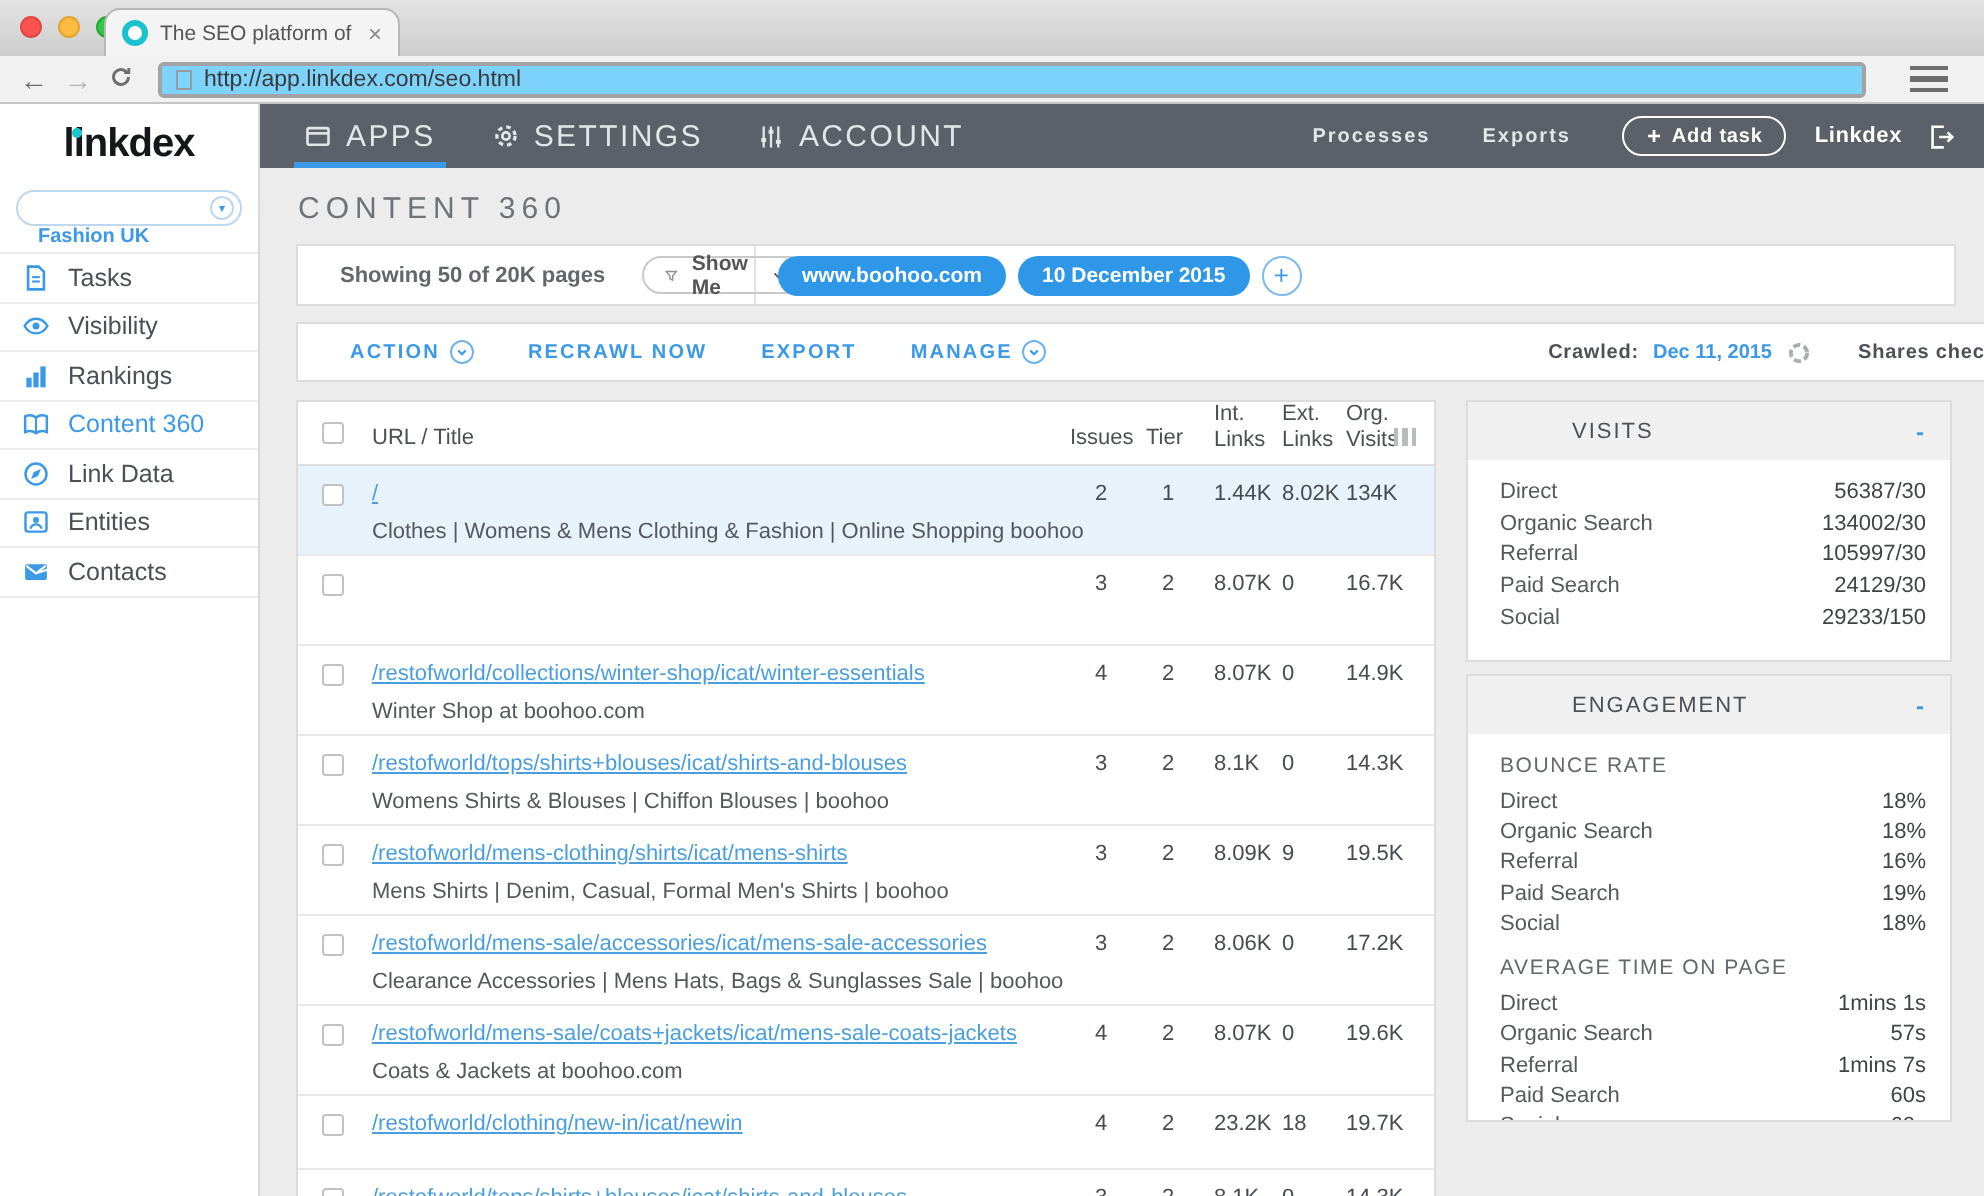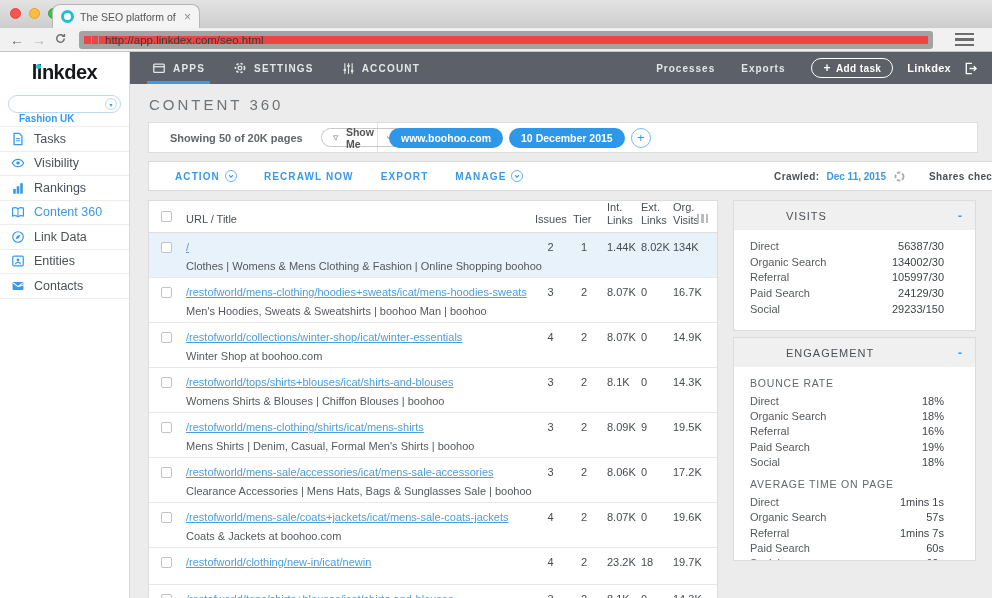--- a/index.html
+++ b/index.html
@@ -17,21 +17,21 @@
   .tab { position:absolute; left:52px; top:4px; width:148px; height:24px; background:#f4f4f4;
          border:1px solid #b7b7b7; border-bottom:none; border-radius:8px 8px 0 0;
          display:flex; align-items:center; gap:6px; padding:0 8px; }
   .favicon { width:13px; height:13px; border:3px solid #19c3cd; border-radius:50%; flex:none; background:#fff; }
   .tab-title { flex:1; font-size:10.5px; color:#555; white-space:nowrap; overflow:hidden; }
   .tab-close { font-size:12px; color:#8a8a8a; line-height:1; }
   .chrome-toolbar { height:24px; background:#f1f1f1; border-bottom:1px solid #c5c5c5;
                     display:flex; align-items:center; padding:0 10px; gap:8px; }
   .nav-btn { font-size:14px; font-weight:bold; color:#6e6e6e; line-height:1; }
   .nav-btn.fwd { color:#b5b5b5; }
-  .urlbar { flex:1; height:18px; background:#ef4444; border:5px solid #a3a3a3; border-radius:3px;
+  .urlbar { flex:1; height:18px; background:#7dd3fc; border:2px solid #a3a3a3; border-radius:3px;
             display:flex; align-items:center; gap:6px; padding:0 7px; margin:0 4px; }
   .page-icon { width:8px; height:10px; border:1px solid #9a9a9a; border-radius:1px; flex:none; }
   .url-text { font-size:11.5px; color:#3a3a3a; white-space:nowrap; }
   .hamburger { display:flex; flex-direction:column; gap:3px; width:19px; margin:0 8px 0 10px; }
   .hamburger i { height:2.5px; background:#6d6d6d; display:block; }
 
   
   .app { display:flex; height:546px; }
   .sidebar { width:130px; background:#fff; border-right:1px solid #d8d8d8; flex:none; }
   .logo { position:relative; text-align:center; margin-top:9px; font-size:20px; font-weight:bold;
@@ -47,21 +47,21 @@
                border-bottom:1px solid #ededed; cursor:pointer; }
   .side-icon { width:14px; height:14px; flex:none; }
   .side-icon svg { width:14px; height:14px; display:block; }
   .side-label { font-size:12.5px; color:#4a5056; }
   .side-item.active .side-label { color:#3b99e8; }
 
   .main { flex:1; display:flex; flex-direction:column; min-width:0; }
   .appnav { height:32px; background:#5b6069; display:flex; align-items:center;
             padding:0 14px 0 22px; flex:none; }
   .nav-item { display:flex; align-items:center; gap:7px; height:100%; position:relative; margin-right:28px; }
-  .nav-item .lbl { font-size:10px; font-weight:bold; letter-spacing:1.2px; color:#e3e6e9;text-align:center; }
+  .nav-item .lbl { font-size:15px; font-weight:normal; letter-spacing:1.2px; color:#e3e6e9;text-align:center; }
   .nav-item.active::after { content:''; position:absolute; left:-5px; right:-5px; bottom:0; height:3px; background:#3b99e8; }
   .nav-spacer { flex:1; }
   .nav-link { font-size:10px; font-weight:bold; letter-spacing:1px; color:#e3e6e9; margin-right:26px; }
   .add-task { height:20px; border:1px solid #fff; border-radius:11px; display:flex; align-items:center;
               gap:5px; padding:0 11px; color:#fff; font-size:10px; font-weight:bold; letter-spacing:.4px; margin-right:14px; }
   .add-plus { font-size:12px; line-height:1; }
   .brand { font-size:11px; font-weight:bold; color:#fff; margin-right:12px; letter-spacing:.3px; }
 
   
   .content { position:relative; flex:1; background:#ececec; overflow:hidden; }
@@ -120,21 +120,21 @@
   .c-ext { left:492px; }
   .c-org { left:524px; }
 
   .panel { position:absolute; left:603px; width:243px; background:#fff; border:1px solid #dcdcdc; overflow:hidden; }
   .panel-visits { top:116px; height:131px; }
   .panel-engage { top:253px; height:224px; }
   .panel-head { height:29px; background:#f0f0f0; display:flex; align-items:center;
                 justify-content:space-between; padding:0 13px 0 16px; }
   .panel-title { font-size:11px; color:#4b5055; letter-spacing:1px;margin-left:36px; }
   .panel-collapse { color:#3b99e8; font-weight:bold; font-size:12px; }
-  .panel-body { padding:8px 31px 0 16px; }
+  .panel-body { padding:8px 12px 0 16px; }
   .mrow { display:flex; justify-content:space-between; align-items:center; height:15.8px; }
   .panel-engage .mrow { height:15.3px; }
   .mlabel { font-size:11px; color:#55595e; }
   .mvalue { font-size:11px; color:#3f4449; }
   .sub-head { font-size:10.5px; color:#63686d; letter-spacing:.8px; margin:2px 0 4px; }
   .sub-head.second { margin-top:9px; }
 </style>
 </head>
 <body>
 
@@ -373,22 +373,20 @@
                 <a class="turl">/</a>
                 <div class="ttitle">Clothes | Womens &amp; Mens Clothing &amp; Fashion | Online Shopping  boohoo</div>
                 <span class="tval c-issues">2</span>
                 <span class="tval c-tier">1</span>
                 <span class="tval c-int">1.44K</span>
                 <span class="tval c-ext">8.02K</span>
                 <span class="tval c-org">134K</span>
               </div>
               <div class="trow">
                 <span class="checkbox"></span>
-                <a class="turl">/restofworld/mens-clothing/hoodies+sweats/icat/mens-hoodies-sweats</a>
-                <div class="ttitle">Men's Hoodies, Sweats &amp; Sweatshirts | boohoo Man | boohoo</div>
                 <span class="tval c-issues">3</span>
                 <span class="tval c-tier">2</span>
                 <span class="tval c-int">8.07K</span>
                 <span class="tval c-ext">0</span>
                 <span class="tval c-org">16.7K</span>
               </div>
               <div class="trow">
                 <span class="checkbox"></span>
                 <a class="turl">/restofworld/collections/winter-shop/icat/winter-essentials</a>
                 <div class="ttitle">Winter Shop at boohoo.com</div>

